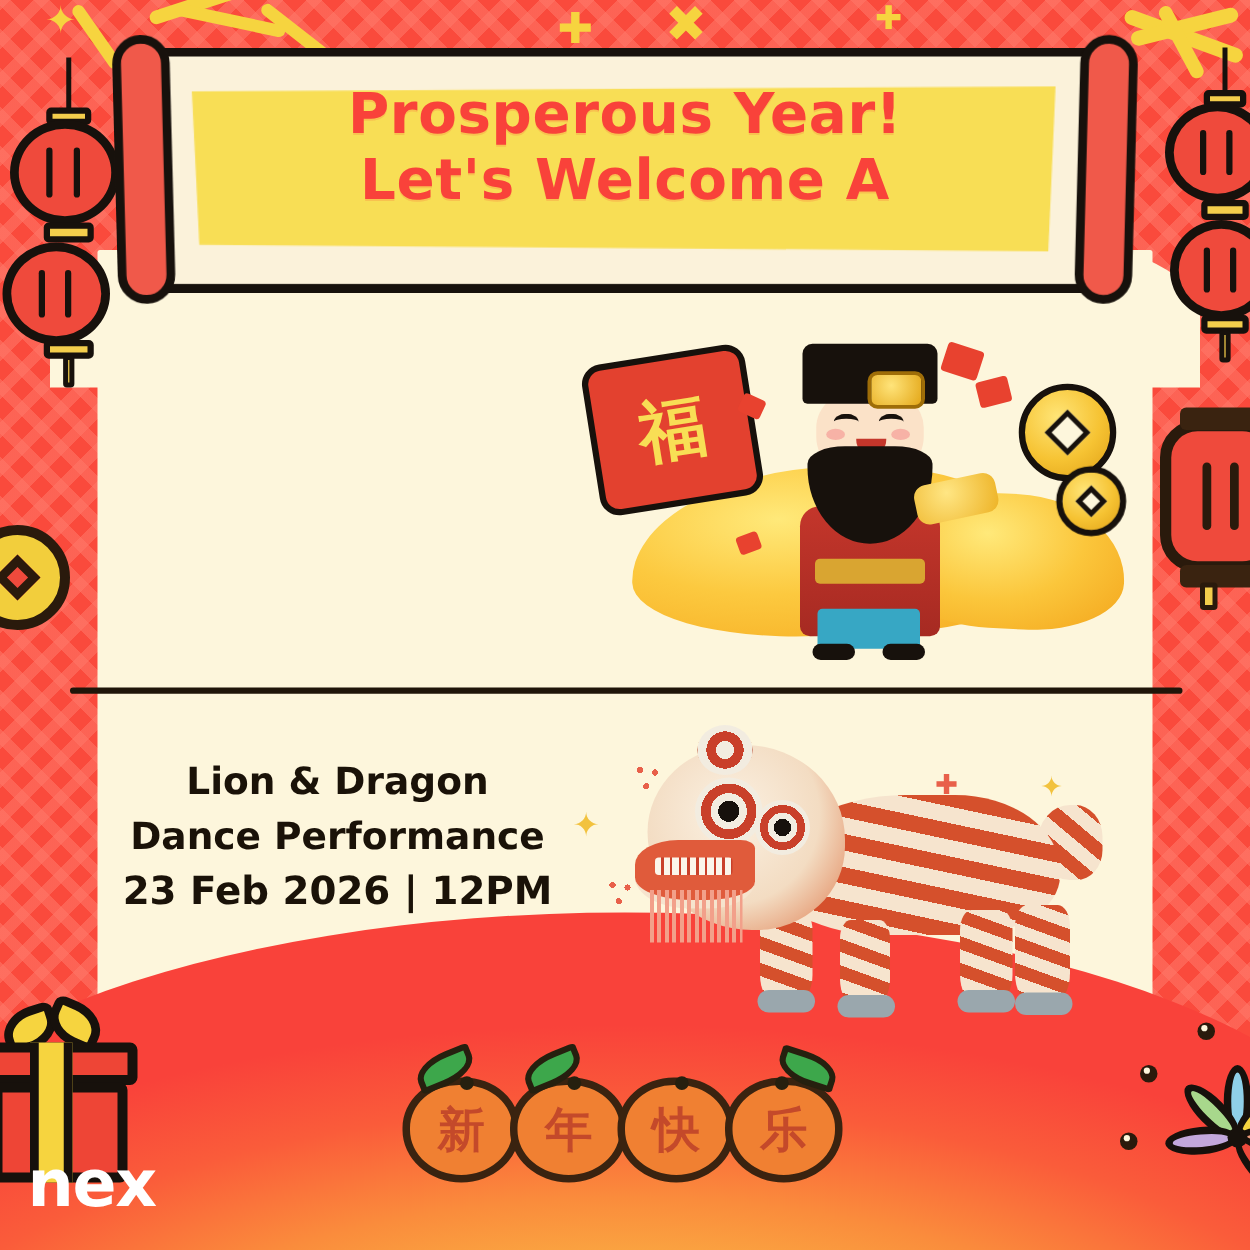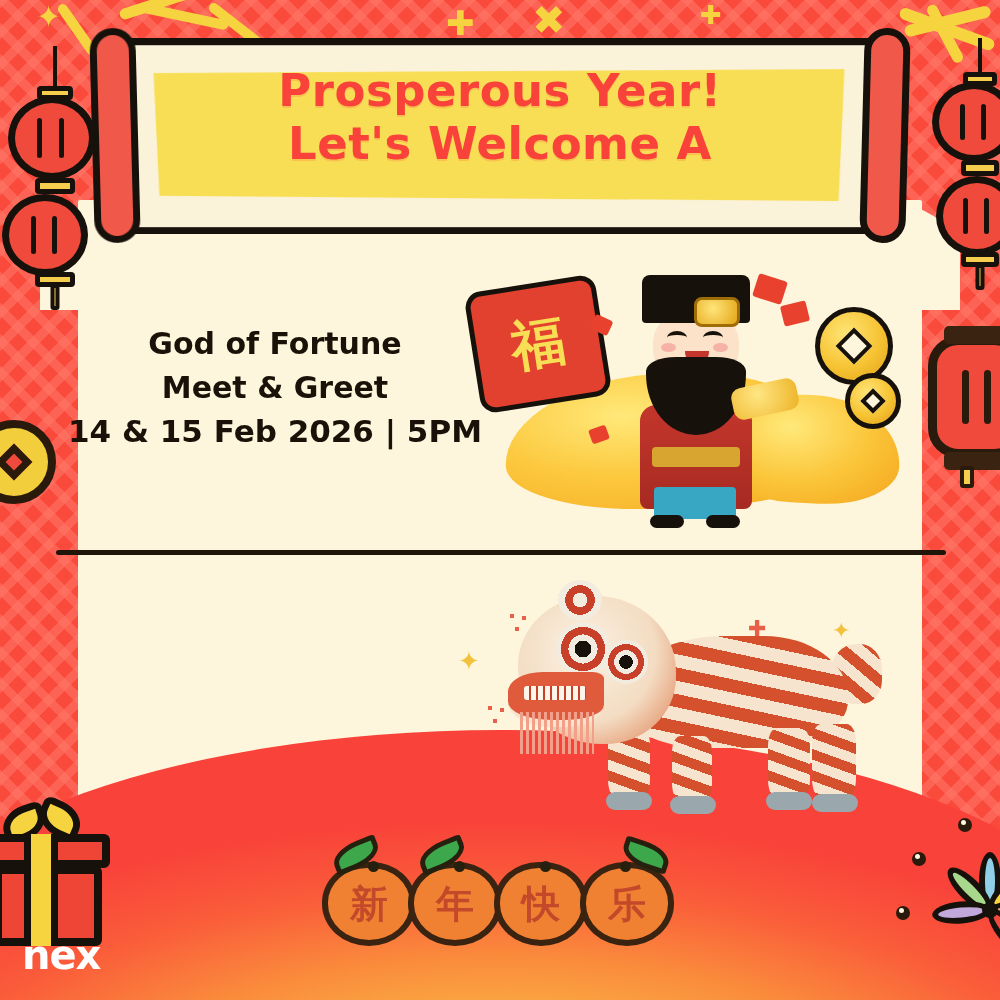--- a/index.html
+++ b/index.html
@@ -275,21 +275,21 @@
   .fw-core{position:absolute;left:50%;top:50%;width:16px;height:16px;margin:-8px 0 0 -8px;background:#17110C;border-radius:50%;}
   .fw-dot{position:absolute;width:14px;height:14px;background:#2A1A0C;border-radius:50%;}
   .fw-dot::after{content:"";position:absolute;left:3px;top:2px;width:5px;height:5px;background:#FDF6DC;border-radius:50%;}
 
   .burst-line{position:absolute;background:#F6D43F;border-radius:6px;transform-origin:0 50%;}
   .spark{position:absolute;color:#F6D43F;line-height:1;}
 
   
   .logo{
     position:absolute;left:22px;bottom:22px;
-    color:#FFFFFF;font-size:40px;font-weight:800;letter-spacing:-1px;
+    color:#FFFFFF;font-size:52px;font-weight:800;letter-spacing:-1px;
     font-family:"DejaVu Sans","Liberation Sans",sans-serif;
   }
 </style>
 </head>
 <body>
 
 <div class="poster">
 
   <div class="bg-red"></div>
 
@@ -368,27 +368,20 @@
       <div class="banner-inner"></div>
     </div>
     <div class="rod left"></div>
     <div class="rod right"></div>
     <div class="banner-title">
       <div>Prosperous Year!</div>
       <div>Let's Welcome A</div>
     </div>
   </div>
 
-  <div class="event" style="left:90px;top:318px;width:370px;height:140px;justify-content:center;">
-    <div class="event-text">
-      <div>God of Fortune</div>
-      <div>Meet &amp; Greet</div>
-      <div class="ln3">14 &amp; 15 Feb 2026 | 5PM</div>
-    </div>
-  </div>
 
   <div class="fortune">
     <div class="ingot-big"></div>
     <div class="ingot-right"></div>
     <div class="fu-card">
       <span>福</span>
     </div>
     <div class="red-env e1"></div>
     <div class="red-env e2"></div>
     <div class="red-env e3"></div>
@@ -415,20 +408,27 @@
     <div class="coin c1">
         <i></i>
       </div>
     <div class="coin c2">
         <i></i>
       </div>
   </div>
 
   <div class="divider"></div>
 
+  <div class="event" style="left:80px;top:600px;width:380px;height:140px;justify-content:center;">
+    <div class="event-text">
+      <div>Lion &amp; Dragon</div>
+      <div>Dance Performance</div>
+      <div class="ln3">23 Feb 2026 | 12PM</div>
+    </div>
+  </div>
 
   <div class="sp-diamond" style="left:458px;top:648px;">✦</div>
   <div class="sp-cross" style="left:748px;top:618px;">✚</div>
   <div class="sp-cross" style="left:866px;top:672px;font-size:18px;">✚</div>
   <div class="sp-diamond" style="left:832px;top:620px;font-size:22px;">✦</div>
   <div class="sp-dots" style="left:508px;top:612px;"></div>
   <div class="sp-dots" style="left:486px;top:704px;"></div>
 
   <div class="lion">
     <div class="lion-tail"></div>

